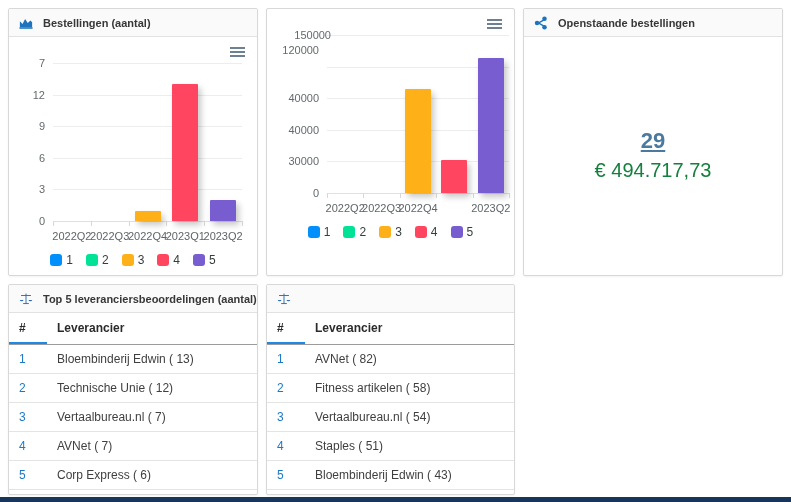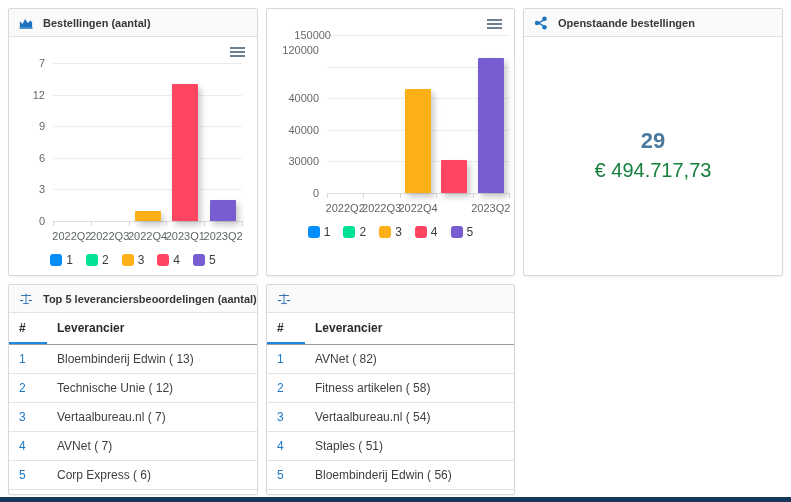--- a/index.html
+++ b/index.html
@@ -79,21 +79,21 @@
   .slot-tick { position: absolute; width: 1px; height: 5px; background: #d8d8d8; }
   .bar { position: absolute; border-radius: 1px 1px 0 0; box-shadow: 3px 4px 6px rgba(0,0,0,0.22); }
   .xtick { position: absolute; font-size: 11px; color: #5f6568; text-align: center; white-space: nowrap; }
   .legend { position: absolute; left: 0; right: 0; display: flex; justify-content: center; gap: 13px; }
   .legend-item { display: flex; align-items: center; gap: 4px; cursor: pointer; }
   .legend-swatch { width: 12px; height: 12px; border-radius: 3px; }
   .legend-label { font-size: 12px; color: #373d3f; }
 
   
   .kpi-body { display: flex; flex-direction: column; align-items: center; justify-content: center; }
-  .kpi-count { font-size: 22px; font-weight: bold; color: #4b7aa0; line-height: 28px; }
+  .kpi-count { font-size: 22px; font-weight: bold; color: #4b7aa0; line-height: 28px; text-decoration: underline; }
   .kpi-amount { font-size: 20px; color: #15803d; line-height: 30px; }
 
   
   table.top5 { width: 100%; border-collapse: collapse; }
   table.top5 th {
     font-size: 12px; font-weight: bold; color: #2b2b2b; text-align: left;
     padding: 8px 10px 9px 10px;
     border-bottom: 1px solid #9b9b9b;
   }
   table.top5 th.rank-col { width: 38px; box-shadow: inset 0 -2px 0 #1e88e5; }
@@ -339,21 +339,21 @@
             <tr>
               <td class="rank">3</td>
               <td>Vertaalbureau.nl ( 54)</td>
             </tr>
             <tr>
               <td class="rank">4</td>
               <td>Staples ( 51)</td>
             </tr>
             <tr>
               <td class="rank">5</td>
-              <td>Bloembinderij Edwin ( 56)</td>
+              <td>Bloembinderij Edwin ( 43)</td>
             </tr>
           </tbody>
       </table>
     </div>
   </section>
 
 </div>
 
 <div class="bottom-bar" style="background: rgb(22, 54, 92);"></div>
 

